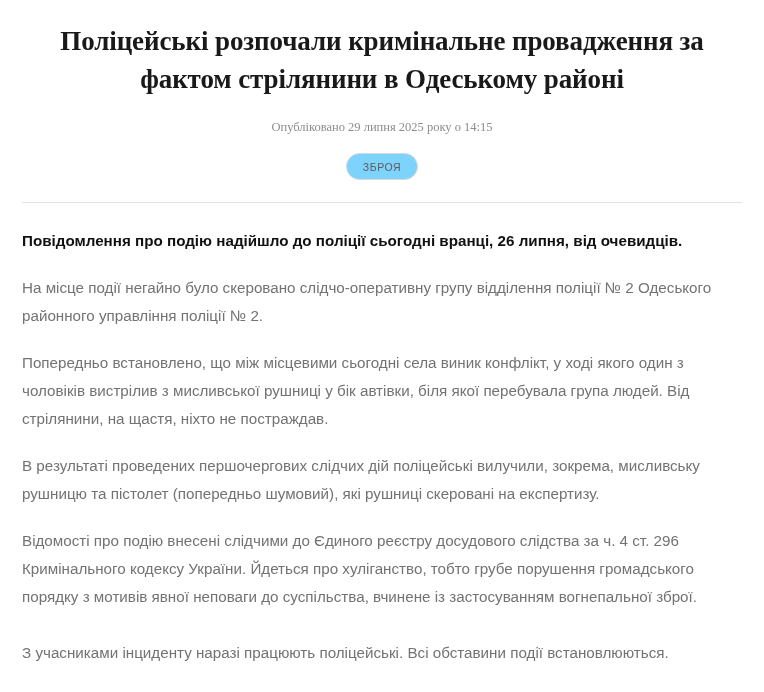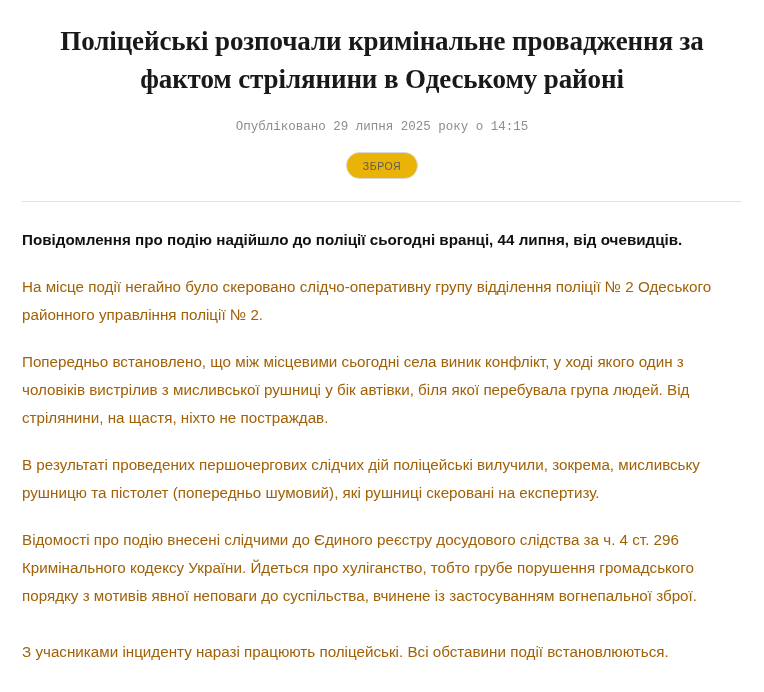--- a/index.html
+++ b/index.html
@@ -30,50 +30,50 @@
     font-weight: bold;
     color: #191919;
     margin: 0 auto;
     max-width: 730px;
     letter-spacing: -0.1px;
   }
   .published {
     margin-top: 22px;
     font-size: 12.5px;
     color: #8d8d8d;
-    font-family: Liberation Mono, monospace;
+    font-family: Liberation Serif, serif;
   }
   .tag-row {
     margin-top: 18px;
     display: flex;
     justify-content: center;
   }
   .tag {
     display: inline-block;
     border: 1px solid #d8d8d8;
     border-radius: 16px;
     padding: 7px 16px 6px 16px;
     font-size: 10.5px;
     letter-spacing: 0.6px;
     color: #5c5c5c;
-    background: #eab308;
+    background: #7dd3fc;
     font-family: "Liberation Sans", sans-serif;
   }
   .divider {
     margin: 22px 22px 0 22px;
     border-top: 1px solid #e3e3e3;
   }
   .body-block {
     padding: 0 22px;
     margin-top: 24px;
   }
   .para {
     font-size: 15.2px;
     line-height: 28px;
-    color: #a16207;
+    color: #737373;
     margin: 0 0 19px 0;
     font-family: "Liberation Sans", sans-serif;
   }
   .para.lead {
     font-weight: bold;
     color: #111111;
   }
   .para:last-child {
     margin-bottom: 0;
     margin-top: 28px;
@@ -88,21 +88,21 @@
     <h1 class="title">Поліцейські розпочали кримінальне провадження за фактом стрілянини в Одеському районі</h1>
     <div class="published">Опубліковано 29 липня 2025 року о 14:15</div>
     <div class="tag-row">
       <span class="tag">ЗБРОЯ</span>
     </div>
   </div>
 
   <div class="divider"></div>
 
   <div class="body-block">
-    <p class="para lead">Повідомлення про подію надійшло до поліції сьогодні вранці, 44 липня, від очевидців.</p>
+    <p class="para lead">Повідомлення про подію надійшло до поліції сьогодні вранці, 26 липня, від очевидців.</p>
     <p class="para">На місце події негайно було скеровано слідчо-оперативну групу відділення поліції № 2 Одеського районного управління поліції № 2.</p>
     <p class="para">Попередньо встановлено, що між місцевими сьогодні села виник конфлікт, у ході якого один з чоловіків вистрілив з мисливської рушниці у бік автівки, біля якої перебувала група людей. Від стрілянини, на щастя, ніхто не постраждав.</p>
     <p class="para">В результаті проведених першочергових слідчих дій поліцейські вилучили, зокрема, мисливську рушницю та пістолет (попередньо шумовий), які рушниці скеровані на експертизу.</p>
     <p class="para">Відомості про подію внесені слідчими до Єдиного реєстру досудового слідства за ч. 4 ст. 296 Кримінального кодексу України. Йдеться про хуліганство, тобто грубе порушення громадського порядку з мотивів явної неповаги до суспільства, вчинене із застосуванням вогнепальної зброї.</p>
     <p class="para">З учасниками інциденту наразі працюють поліцейські. Всі обставини події встановлюються.</p>
   </div>
 
 </div>
 
 </body></html>

